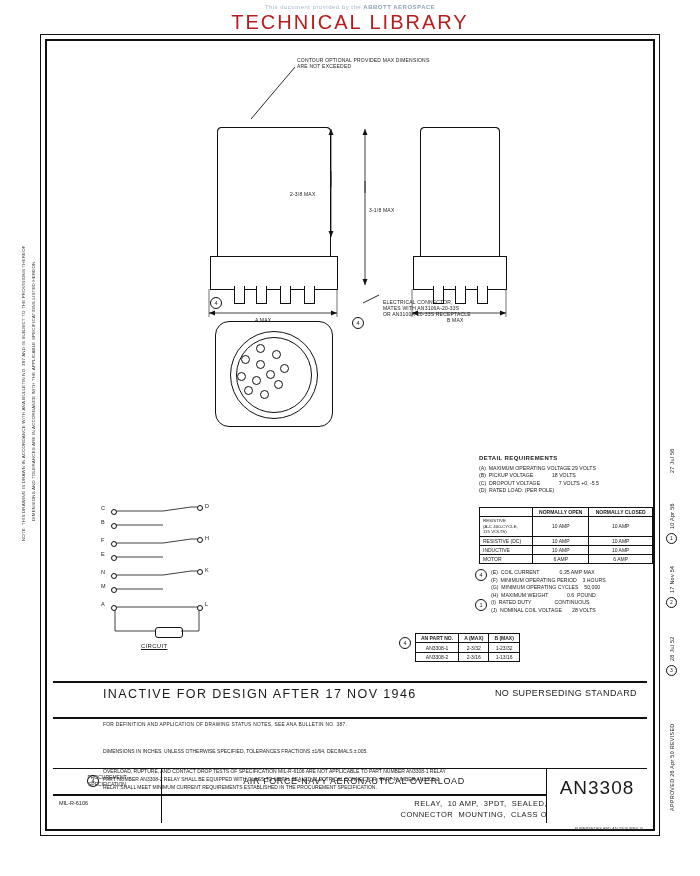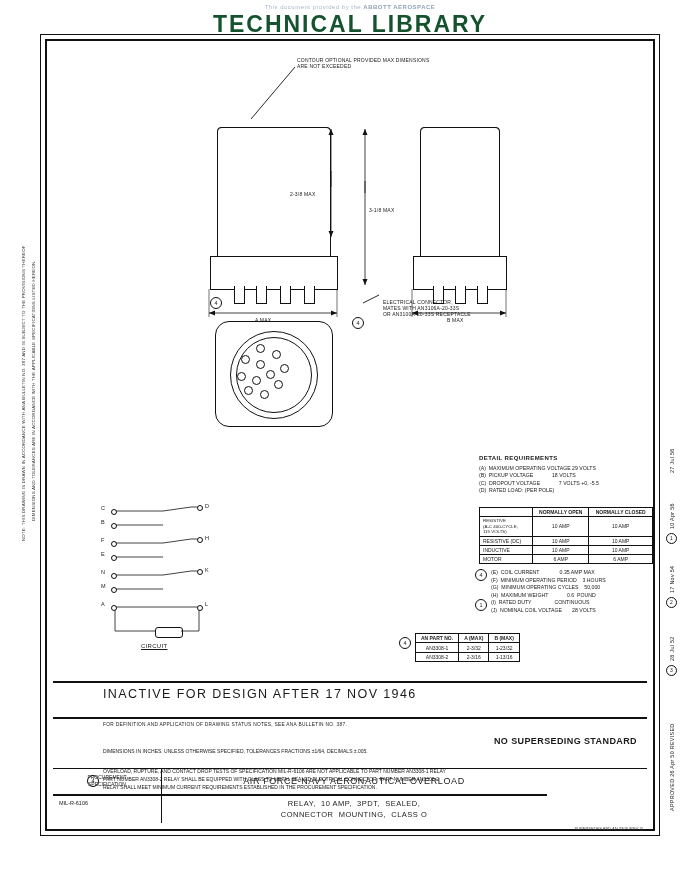--- a/index.html
+++ b/index.html
@@ -14,21 +14,21 @@
   .page{position:absolute;inset:0;}
 
   
   .watermark{
     position:absolute;top:4px;left:0;width:100%;
     text-align:center;color:#b9c6d4;
     user-select:none;
   }
   .wm-line1{font-size:6px;letter-spacing:.5px;color:#a9b8c8;}
   .wm-line1 b{color:#8fa3b6;font-weight:bold;}
-  .wm-line2{font-size:23px;letter-spacing:2px;color:#14532d;margin-top:1px;font-weight:bold;}
+  .wm-line2{font-size:20px;letter-spacing:2px;color:#b91c1c;margin-top:1px;}
   .wm-line3{font-size:6px;letter-spacing:1px;color:#b7c5d3;margin-top:1px;}
 
   
   .sheet{
     position:absolute;left:40px;top:34px;width:618px;height:800px;
     border:1px solid #111;background:#fff;
   }
   .sheet:before{
     content:"";position:absolute;left:4px;top:4px;right:4px;bottom:4px;
     border:2px solid #111;
@@ -132,21 +132,21 @@
   table.parts{
     position:absolute;left:368px;top:592px;border-collapse:collapse;font-size:5px;
   }
   table.parts td,table.parts th{border:1px solid #111;padding:1.2px 5px;text-align:center;font-weight:normal;white-space:nowrap;}
   table.parts th{font-weight:bold;}
 
   
   .band-top{position:absolute;left:6px;top:640px;right:6px;height:1.5px;background:#111;}
   .band-bot{position:absolute;left:6px;top:676px;right:6px;height:1.5px;background:#111;}
   .inactive{position:absolute;left:56px;top:646px;font-size:12.5px;letter-spacing:1.4px;}
-  .nosup{position:absolute;right:16px;top:647px;font-size:9px;font-weight:bold;letter-spacing:.4px;margin-top:48px;}
+  .nosup{position:absolute;right:16px;top:647px;font-size:9px;font-weight:normal;letter-spacing:.4px;}
   .note-def{position:absolute;left:56px;top:681px;font-size:4.8px;letter-spacing:.3px;}
 
   .notes-block{position:absolute;left:56px;top:706px;font-size:5px;line-height:8px;white-space:pre;}
 
   
   .title-block{position:absolute;left:6px;bottom:6px;right:6px;height:54px;border-top:1.5px solid #111;}
   .tb-left{position:absolute;left:0;top:0;width:108px;height:100%;border-right:1.5px solid #111;}
   .tb-left .t1{position:absolute;left:6px;top:5px;font-size:5px;line-height:7px;text-align:center;width:96px;}
   .tb-left .sep{position:absolute;left:0;top:25px;width:100%;height:1.5px;background:#111;}
   .tb-left .t2{position:absolute;left:6px;top:31px;font-size:5.5px;}
@@ -400,21 +400,24 @@
       <div class="title-block">
         <div class="tb-left">
           <div class="t1" style="white-space:pre;">PROCUREMENT
 SPECIFICATION</div>
           <div class="sep"></div>
           <div class="t2">MIL-R-6106</div>
         </div>
         <div class="tb-mid">
           <div class="m1">AIR FORCE-NAVY AERONAUTICAL OVERLOAD</div>
           <div class="sep"></div>
-          <div class="m2" style="white-space:pre;">RELAY,  10 AMP,  3PDT,  SEALED,
+          <div class="m2" style="white-space:pre;text-align:right;">RELAY,  10 AMP,  3PDT,  SEALED,
 CONNECTOR  MOUNTING,  CLASS O</div>
+        </div>
+        <div class="tb-right">
+          <div class="num">AN3308</div>
         </div>
         <div class="tb-foot">SUPERSEDES  AND  AN 3308 (REV 3)</div>
       </div>
 
     </div>
   </div>
 </div>
 
 </body></html>

